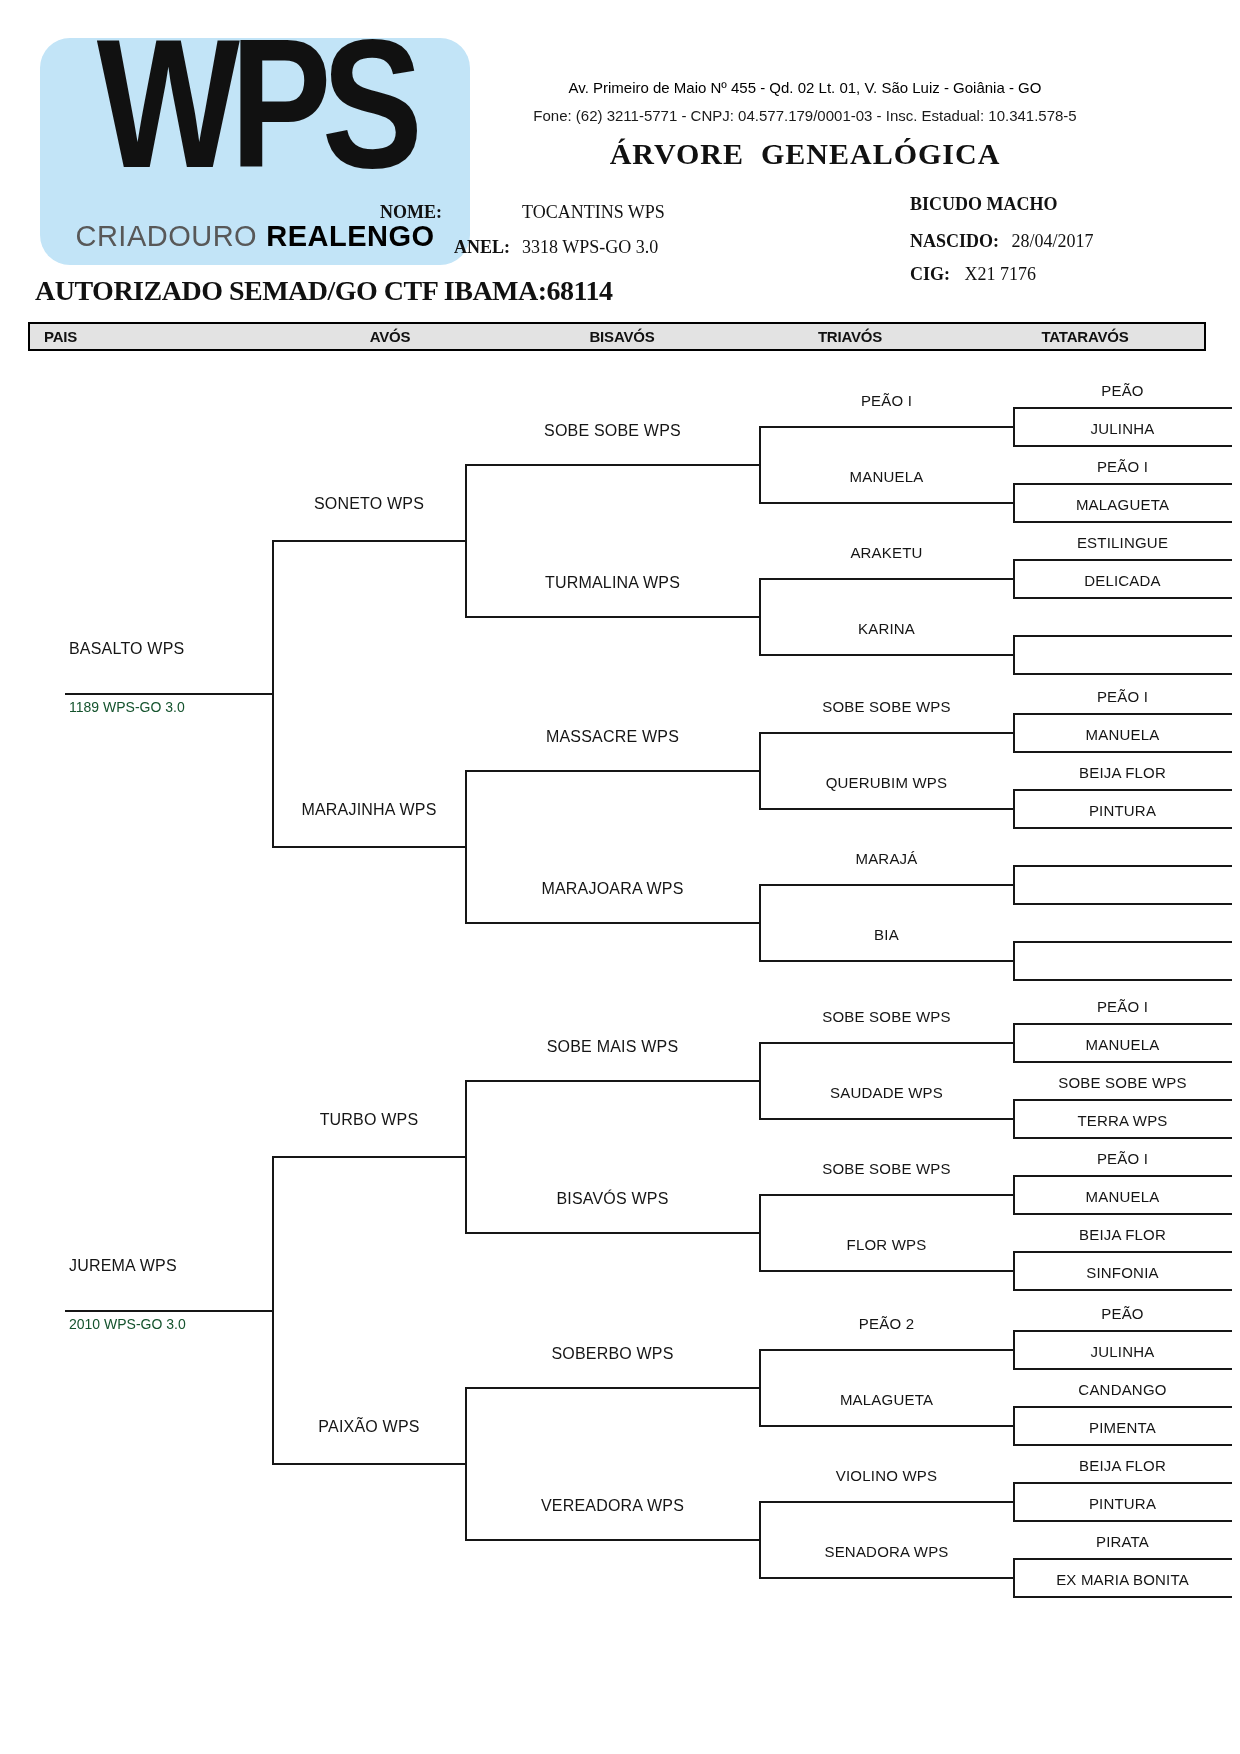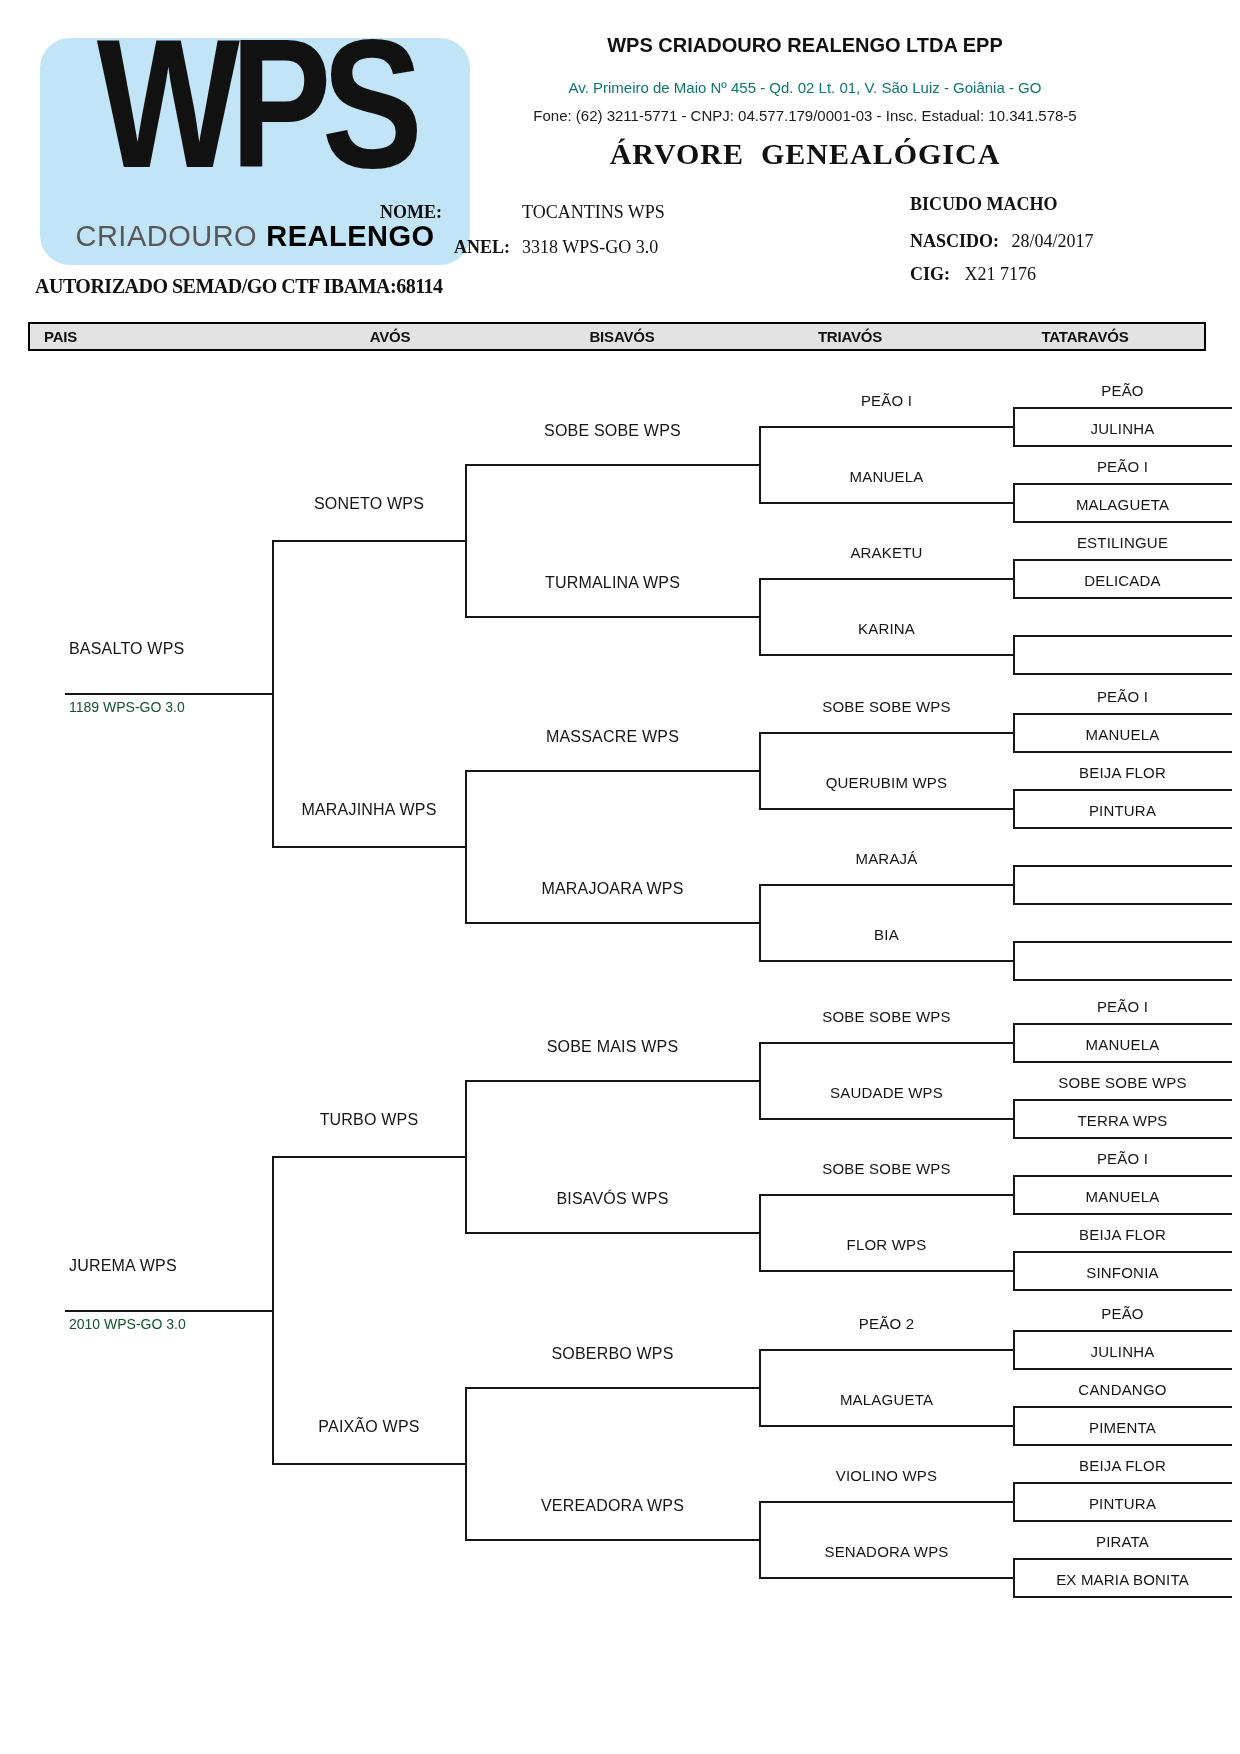--- a/index.html
+++ b/index.html
@@ -13,29 +13,29 @@
             font-weight:bold;font-size:158px;letter-spacing:-10px;
             transform:scale(0.96,1.16);transform-origin:50% 58%;}
   .logo-sub{position:absolute;left:0;right:0;bottom:14px;text-align:center;font-size:29px;
             line-height:1;white-space:nowrap;}
   .logo-sub .thin{font-weight:400;color:#585858;letter-spacing:0.5px;}
   .logo-sub .bold{font-weight:800;color:#000;margin-left:9px;letter-spacing:0.5px;}
 
   
   .head-center{left:420px;width:770px;text-align:center;}
   .company{top:34px;font-size:20px;font-weight:bold;}
-  .address{top:79px;font-size:15px;color:#0f766e;}
+  .address{top:79px;font-size:15px;color:#000000;}
   .contacts{top:107px;font-size:15px;color:#1a1a1a;}
   .doc-title{top:137px;font-family:"Liberation Serif",serif;font-size:30px;font-weight:bold;
              letter-spacing:1px;white-space:pre;}
   .serif{font-family:"Liberation Serif",serif;}
   .id-label{font-weight:bold;font-size:18px;}
   .id-value{font-size:18px;}
   .auth{left:35px;top:275px;font-family:"Liberation Serif",serif;font-weight:bold;
-        font-size:20px;letter-spacing:-0.5px;}
+        font-size:28px;letter-spacing:-0.5px;}
 
   
   .colbar{left:28px;top:322px;width:1178px;height:29px;background:#e3e3e3;
           border:2px solid #000;box-sizing:border-box;}
   .colbar span{position:absolute;top:0;line-height:25px;font-size:15px;font-weight:bold;
                letter-spacing:-0.2px;white-space:nowrap;}
   .col-c{text-align:center;width:160px;}
 
   
   .hl{position:absolute;height:2px;background:#161616;}
@@ -51,21 +51,20 @@
 
 <div class="page">
 
   <div class="abs logo" id="logo-box" style="background: rgb(194, 228, 247);">
     <div class="logo-wps">WPS</div>
     <div class="logo-sub">
       <span class="thin">CRIADOURO</span><span class="bold">REALENGO</span>
     </div>
   </div>
 
-  <div class="abs head-center company">WPS CRIADOURO REALENGO LTDA EPP</div>
   <div class="abs head-center address">Av. Primeiro de Maio Nº 455 - Qd. 02 Lt. 01, V. São Luiz  - Goiânia - GO</div>
   <div class="abs head-center contacts">Fone: (62) 3211-5771  -  CNPJ: 04.577.179/0001-03  -  Insc. Estadual: 10.341.578-5</div>
   <div class="abs head-center doc-title">ÁRVORE  GENEALÓGICA</div>
 
   <div class="abs serif id-label" style="left:380px;top:202px;width:130px;">NOME:</div>
   <div class="abs serif id-value" style="left:522px;top:202px;">TOCANTINS WPS</div>
   <div class="abs serif id-label" style="left:380px;top:237px;width:130px;text-align:right;">ANEL:</div>
   <div class="abs serif id-value" style="left:522px;top:237px;">3318 WPS-GO 3.0</div>
 
   <div class="abs serif id-label" style="left:910px;top:194px;">BICUDO MACHO</div>

